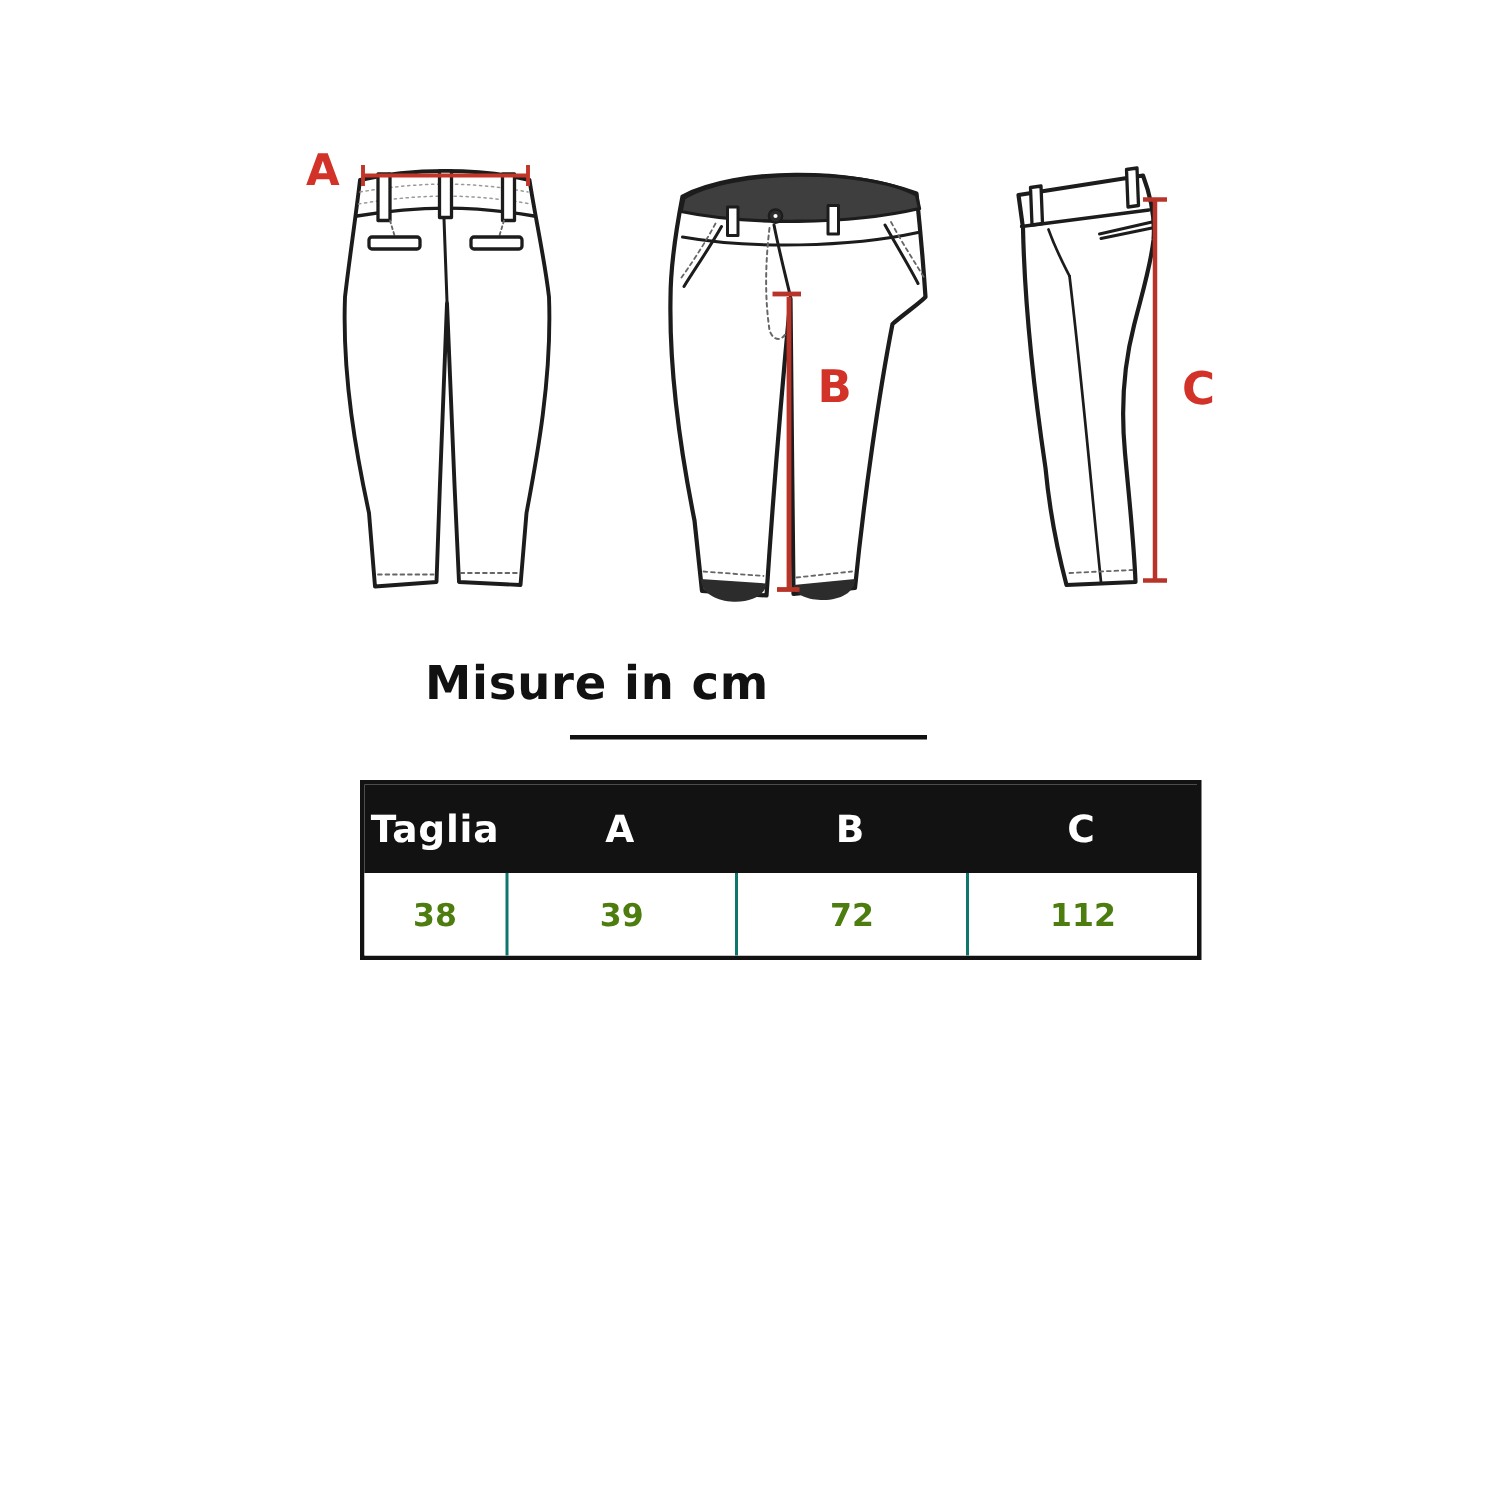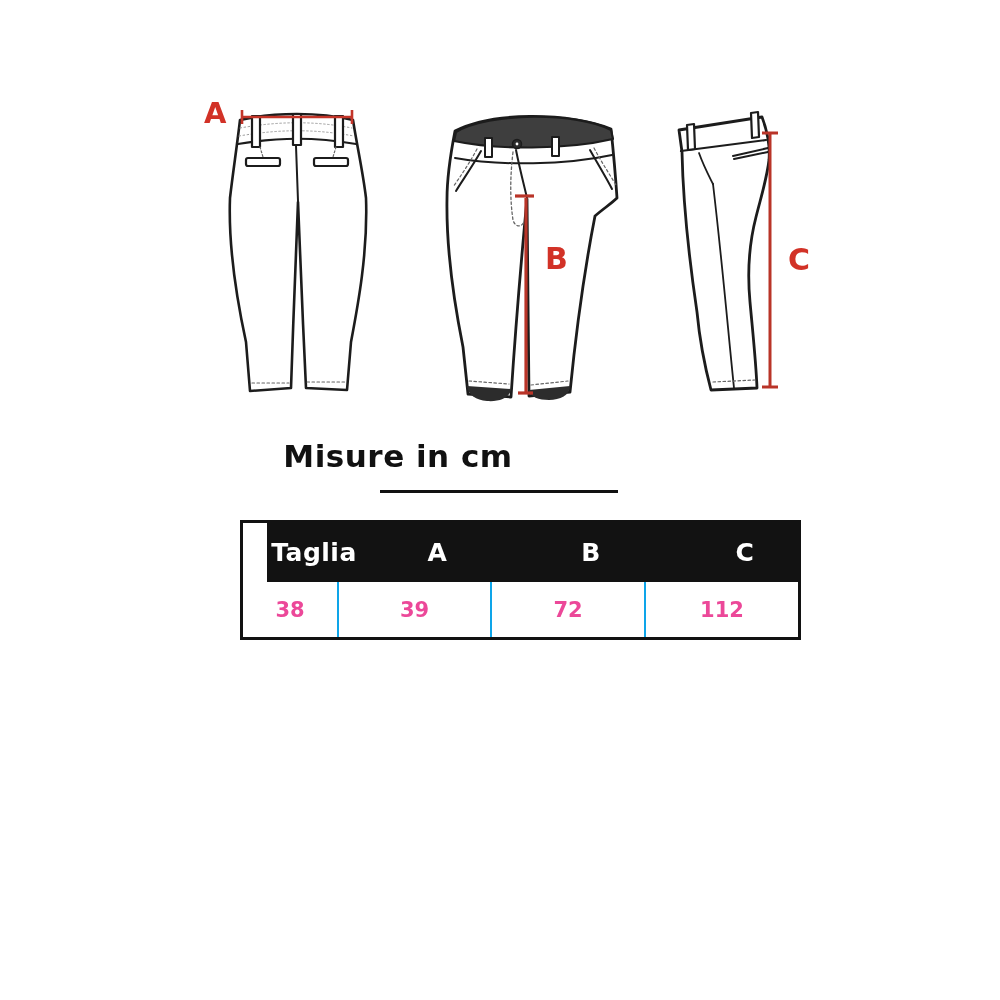--- a/index.html
+++ b/index.html
@@ -7,25 +7,25 @@
           font-family:"DejaVu Sans","Liberation Sans",sans-serif;}
   .diagram-svg{position:absolute;left:0;top:0;}
   .mlabel{position:absolute;color:#d23227;font-weight:bold;font-size:29px;line-height:1;}
   .mlabel-a{left:204px;top:99px;}
   .mlabel-b{left:545px;top:244px;font-size:30px;}
   .mlabel-c{left:788px;top:245px;font-size:30px;}
   .title{position:absolute;left:0;top:438px;width:796px;text-align:center;
          font-size:31px;font-weight:bold;color:#111111;letter-spacing:.5px;}
   .title-underline{position:absolute;left:380px;top:490px;width:238px;height:3px;background:#111111;}
   .size-table{position:absolute;left:240px;top:520px;width:561px;border:3px solid #121212;box-sizing:border-box;background:#ffffff;}
-  .thead{display:grid;grid-template-columns:94px 153px 154px 154px;background:#121212;color:#ffffff;height:59px;margin-left:24px;}
-  .trow{display:grid;grid-template-columns:94px 153px 154px 154px;background:#ffffff;color:#ec4899;height:55px;}
+  .thead{display:grid;grid-template-columns:94px 153px 154px 154px;background:#121212;color:#ffffff;height:59px;}
+  .trow{display:grid;grid-template-columns:94px 153px 154px 154px;background:#ffffff;color:#4d7c0f;height:55px;}
   .th,.td{display:flex;align-items:center;justify-content:center;font-weight:bold;box-sizing:border-box;}
   .th{font-size:25px;letter-spacing:.5px;}
-  .td{font-size:21px;border-left:2px solid #0ea5e9;}
+  .td{font-size:21px;border-left:2px solid #0f766e;}
   .td:first-child{border-left:none;}
 </style>
 </head>
 <body>
 
 <div class="canvas">
 
   <svg class="diagram-svg" width="1000" height="1000" viewBox="0 0 1000 1000">
 
     <g fill="#ffffff" stroke="#1c1c1c" stroke-width="2.6" stroke-linejoin="round" stroke-linecap="round">

